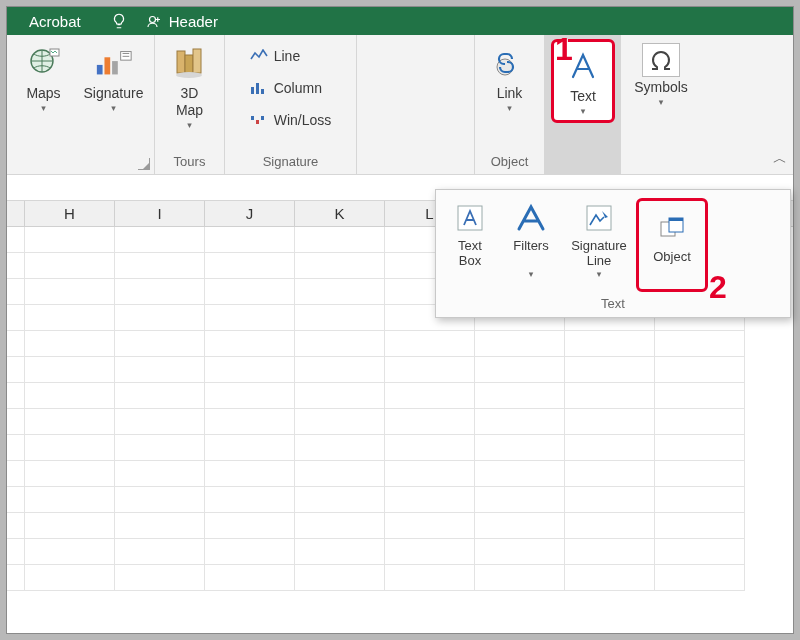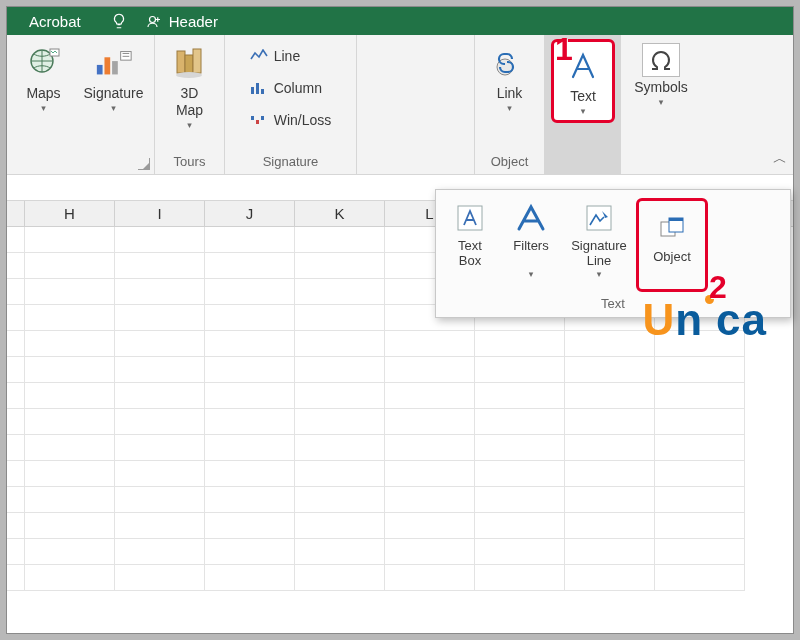--- a/index.html
+++ b/index.html
@@ -431,17 +431,14 @@
           </span>
         <span class="lbl">Object</span>
       </div>
     </div>
     <div class="group-label" style="padding:4px 0 6px 0">Text</div>
   </div>
 
   <div class="callout-num" style="left:548px; top:24px">1</div>
   <div class="callout-num" style="left:702px; top:262px">2</div>
 
-  <div class="watermark">
-    <span class="u">U</span><span class="rest">n</span><span class="udot"></span><span class="rest">ca</span>
-  </div>
 
 </div>
 
 </body></html>

